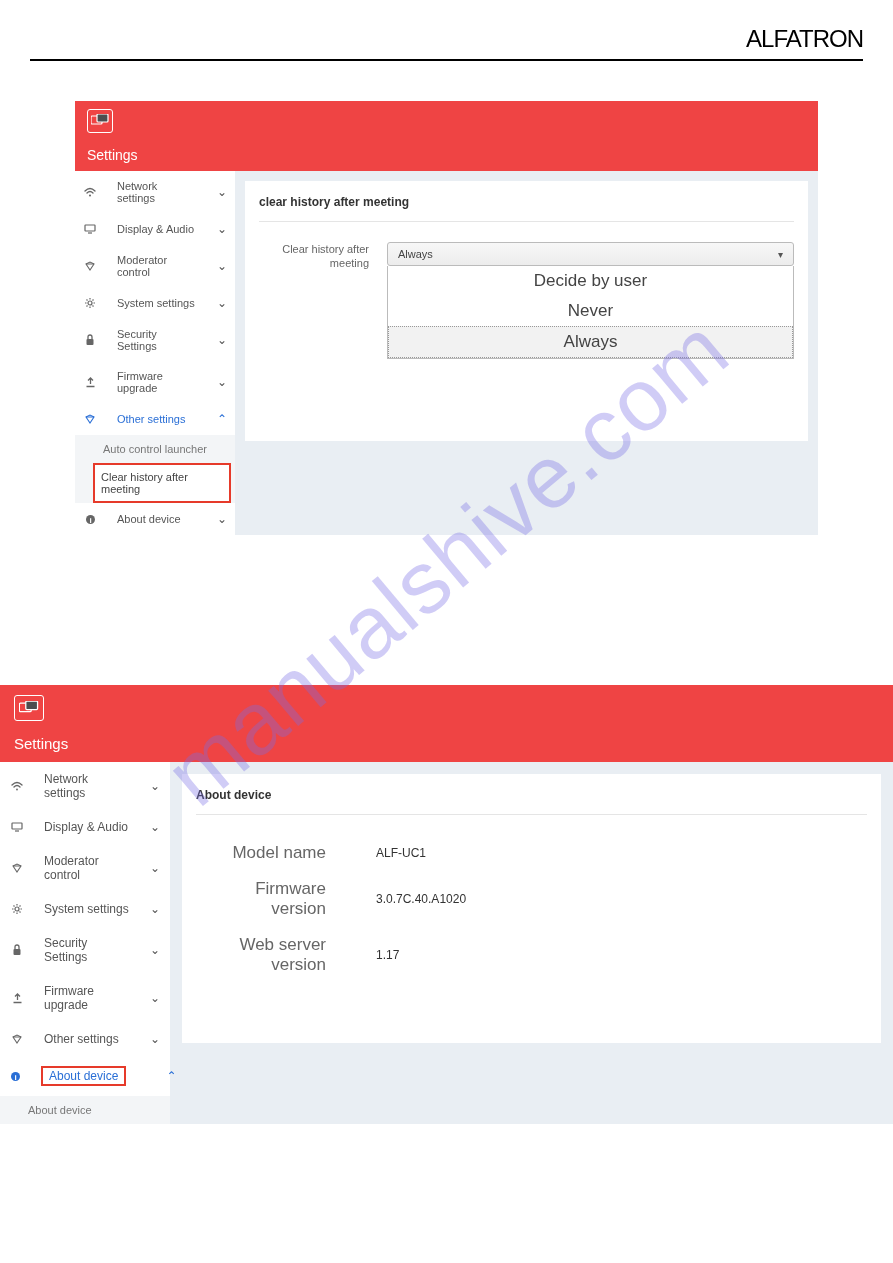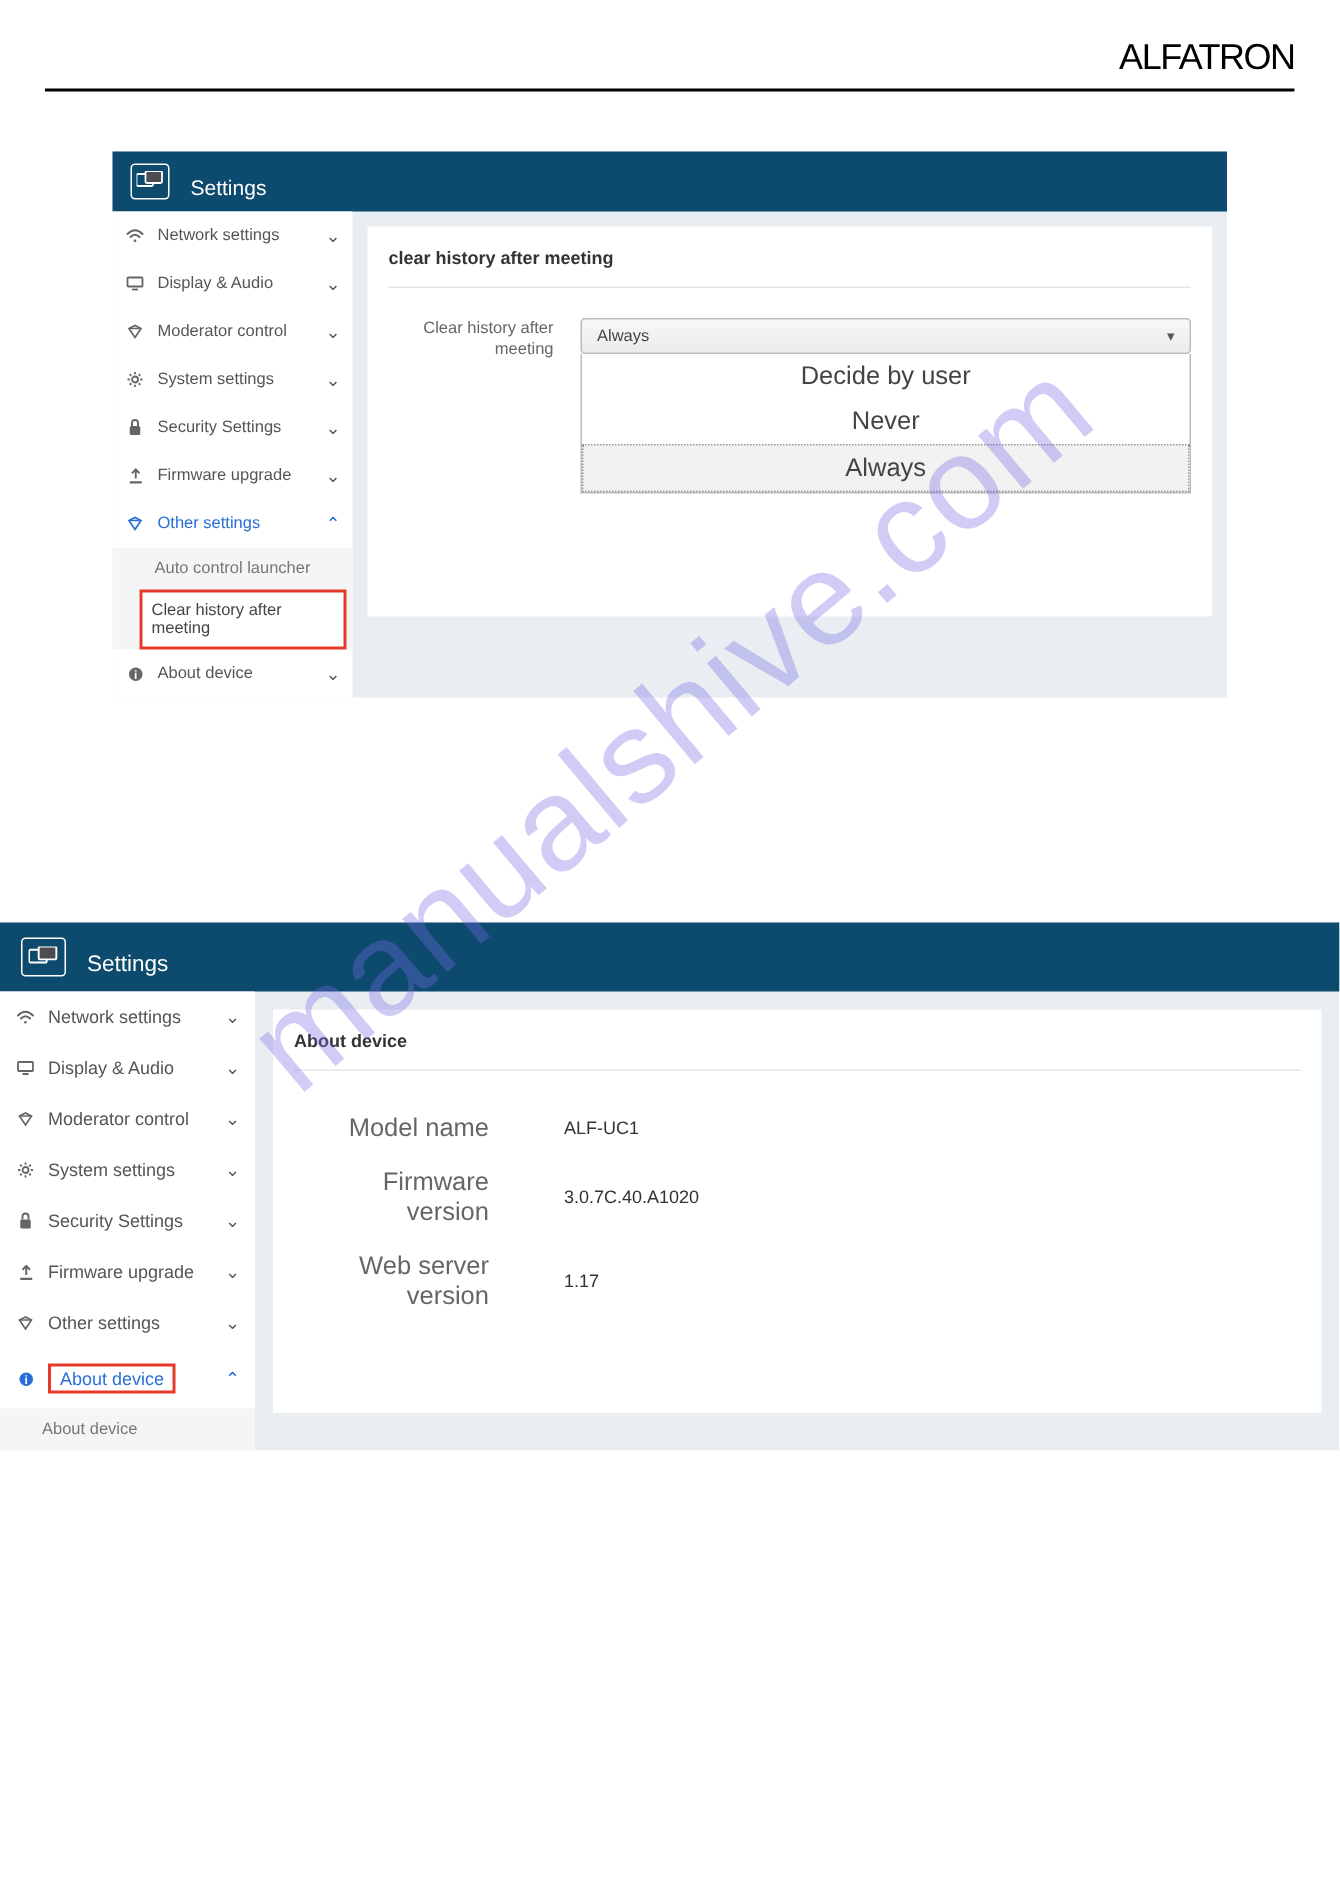--- a/index.html
+++ b/index.html
@@ -1,26 +1,26 @@
 <!DOCTYPE html>
 <html><head>
 <meta charset="utf-8">
 <style>
 * { margin: 0; padding: 0; box-sizing: border-box; font-family: Arial, Helvetica, sans-serif; }
 body { background: #fff; width: 893px; position: relative; }
 .page { padding: 25px 30px 0 30px; }
 .brand-header { display: flex; justify-content: flex-end; border-bottom: 2px solid #000; padding-bottom: 6px; margin-bottom: 40px; }
 .brand { font-weight: 400; font-size: 24px; letter-spacing: -1px; font-family: Arial Black, Arial, sans-serif; }
 .panel { background: #e9eef3; margin: 0 45px 40px 45px; }
-.panel-header { background: #0c4a6e; color: #fff; display: flex; align-items: flex-end; padding: 8px 12px; gap: 14px; }
+.panel-header { background: #ef4444; color: #fff; display: flex; align-items: flex-start; padding: 8px 12px; gap: 14px; flex-direction: column; }
 .panel-header .hicon { width: 26px; height: 24px; border: 1px solid #fff; border-radius: 3px; display: flex; align-items: center; justify-content: center; }
 .panel-header .htitle { font-size: 14px; }
 .panel-body { display: flex; align-items: flex-start; }
 .sidebar { width: 160px; background: #fff; font-size: 11px; }
-.sidebar-item { display: flex; align-items: center; gap: 8px; padding: 9px 8px; color: #555; cursor: pointer; position: relative; }
+.sidebar-item { display: flex; align-items: center; gap: 20px; padding: 9px 8px; color: #555; cursor: pointer; position: relative; }
 .sidebar-item.blue { color: #2a6fd6; }
 .sidebar-item .sicon { width: 14px; display: flex; justify-content: center; color: #666; }
 .sidebar-item.blue .sicon { color: #2a6fd6; }
 .sidebar-item .label { flex: 1; }
 .sidebar-item .chev { font-size: 12px; color: #555; }
 .sidebar-item.blue .chev { color: #2a6fd6; }
 .sub-items { background: #f3f5f7; }
 .sub-item { padding: 8px 8px 8px 28px; font-size: 11px; color: #777; cursor: pointer; }
 .sub-item.highlighted { border: 2px solid #e63a2a; color: #444; margin: 0 4px 0 18px; padding: 6px 6px; background: #fff; }
 .sidebar-inline-highlight { border: 2px solid #e63a2a; padding: 1px 6px; }

